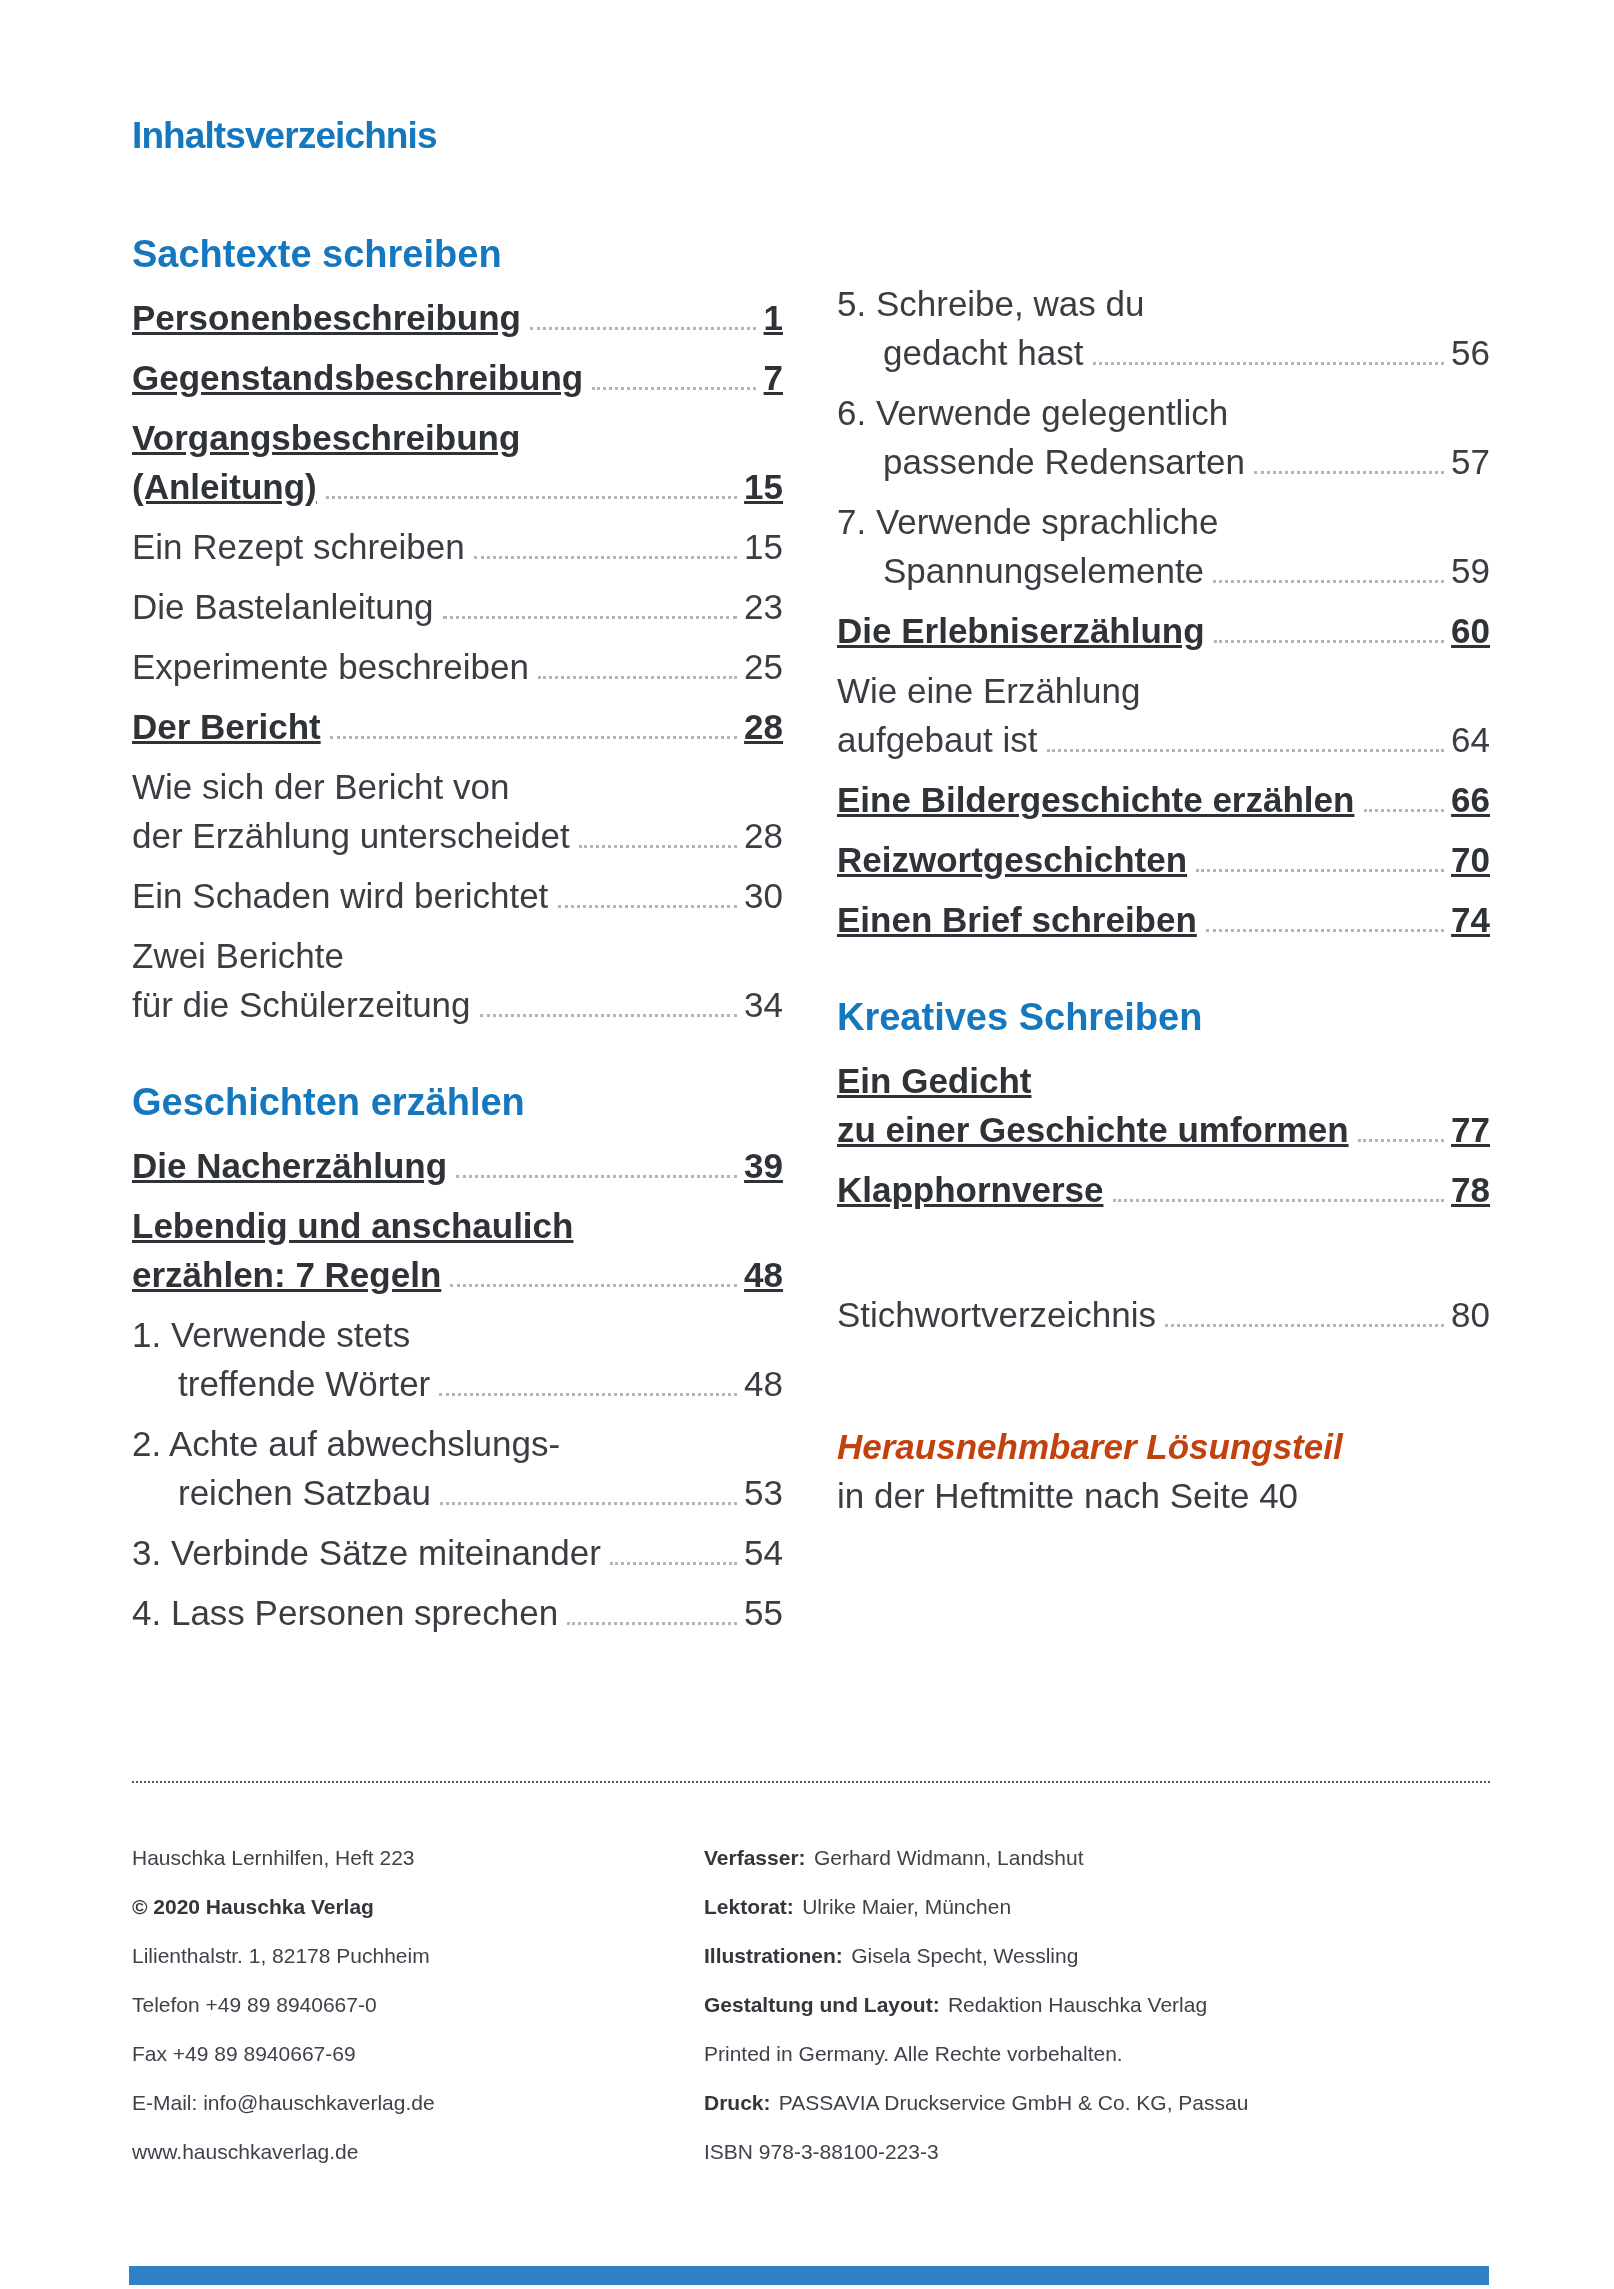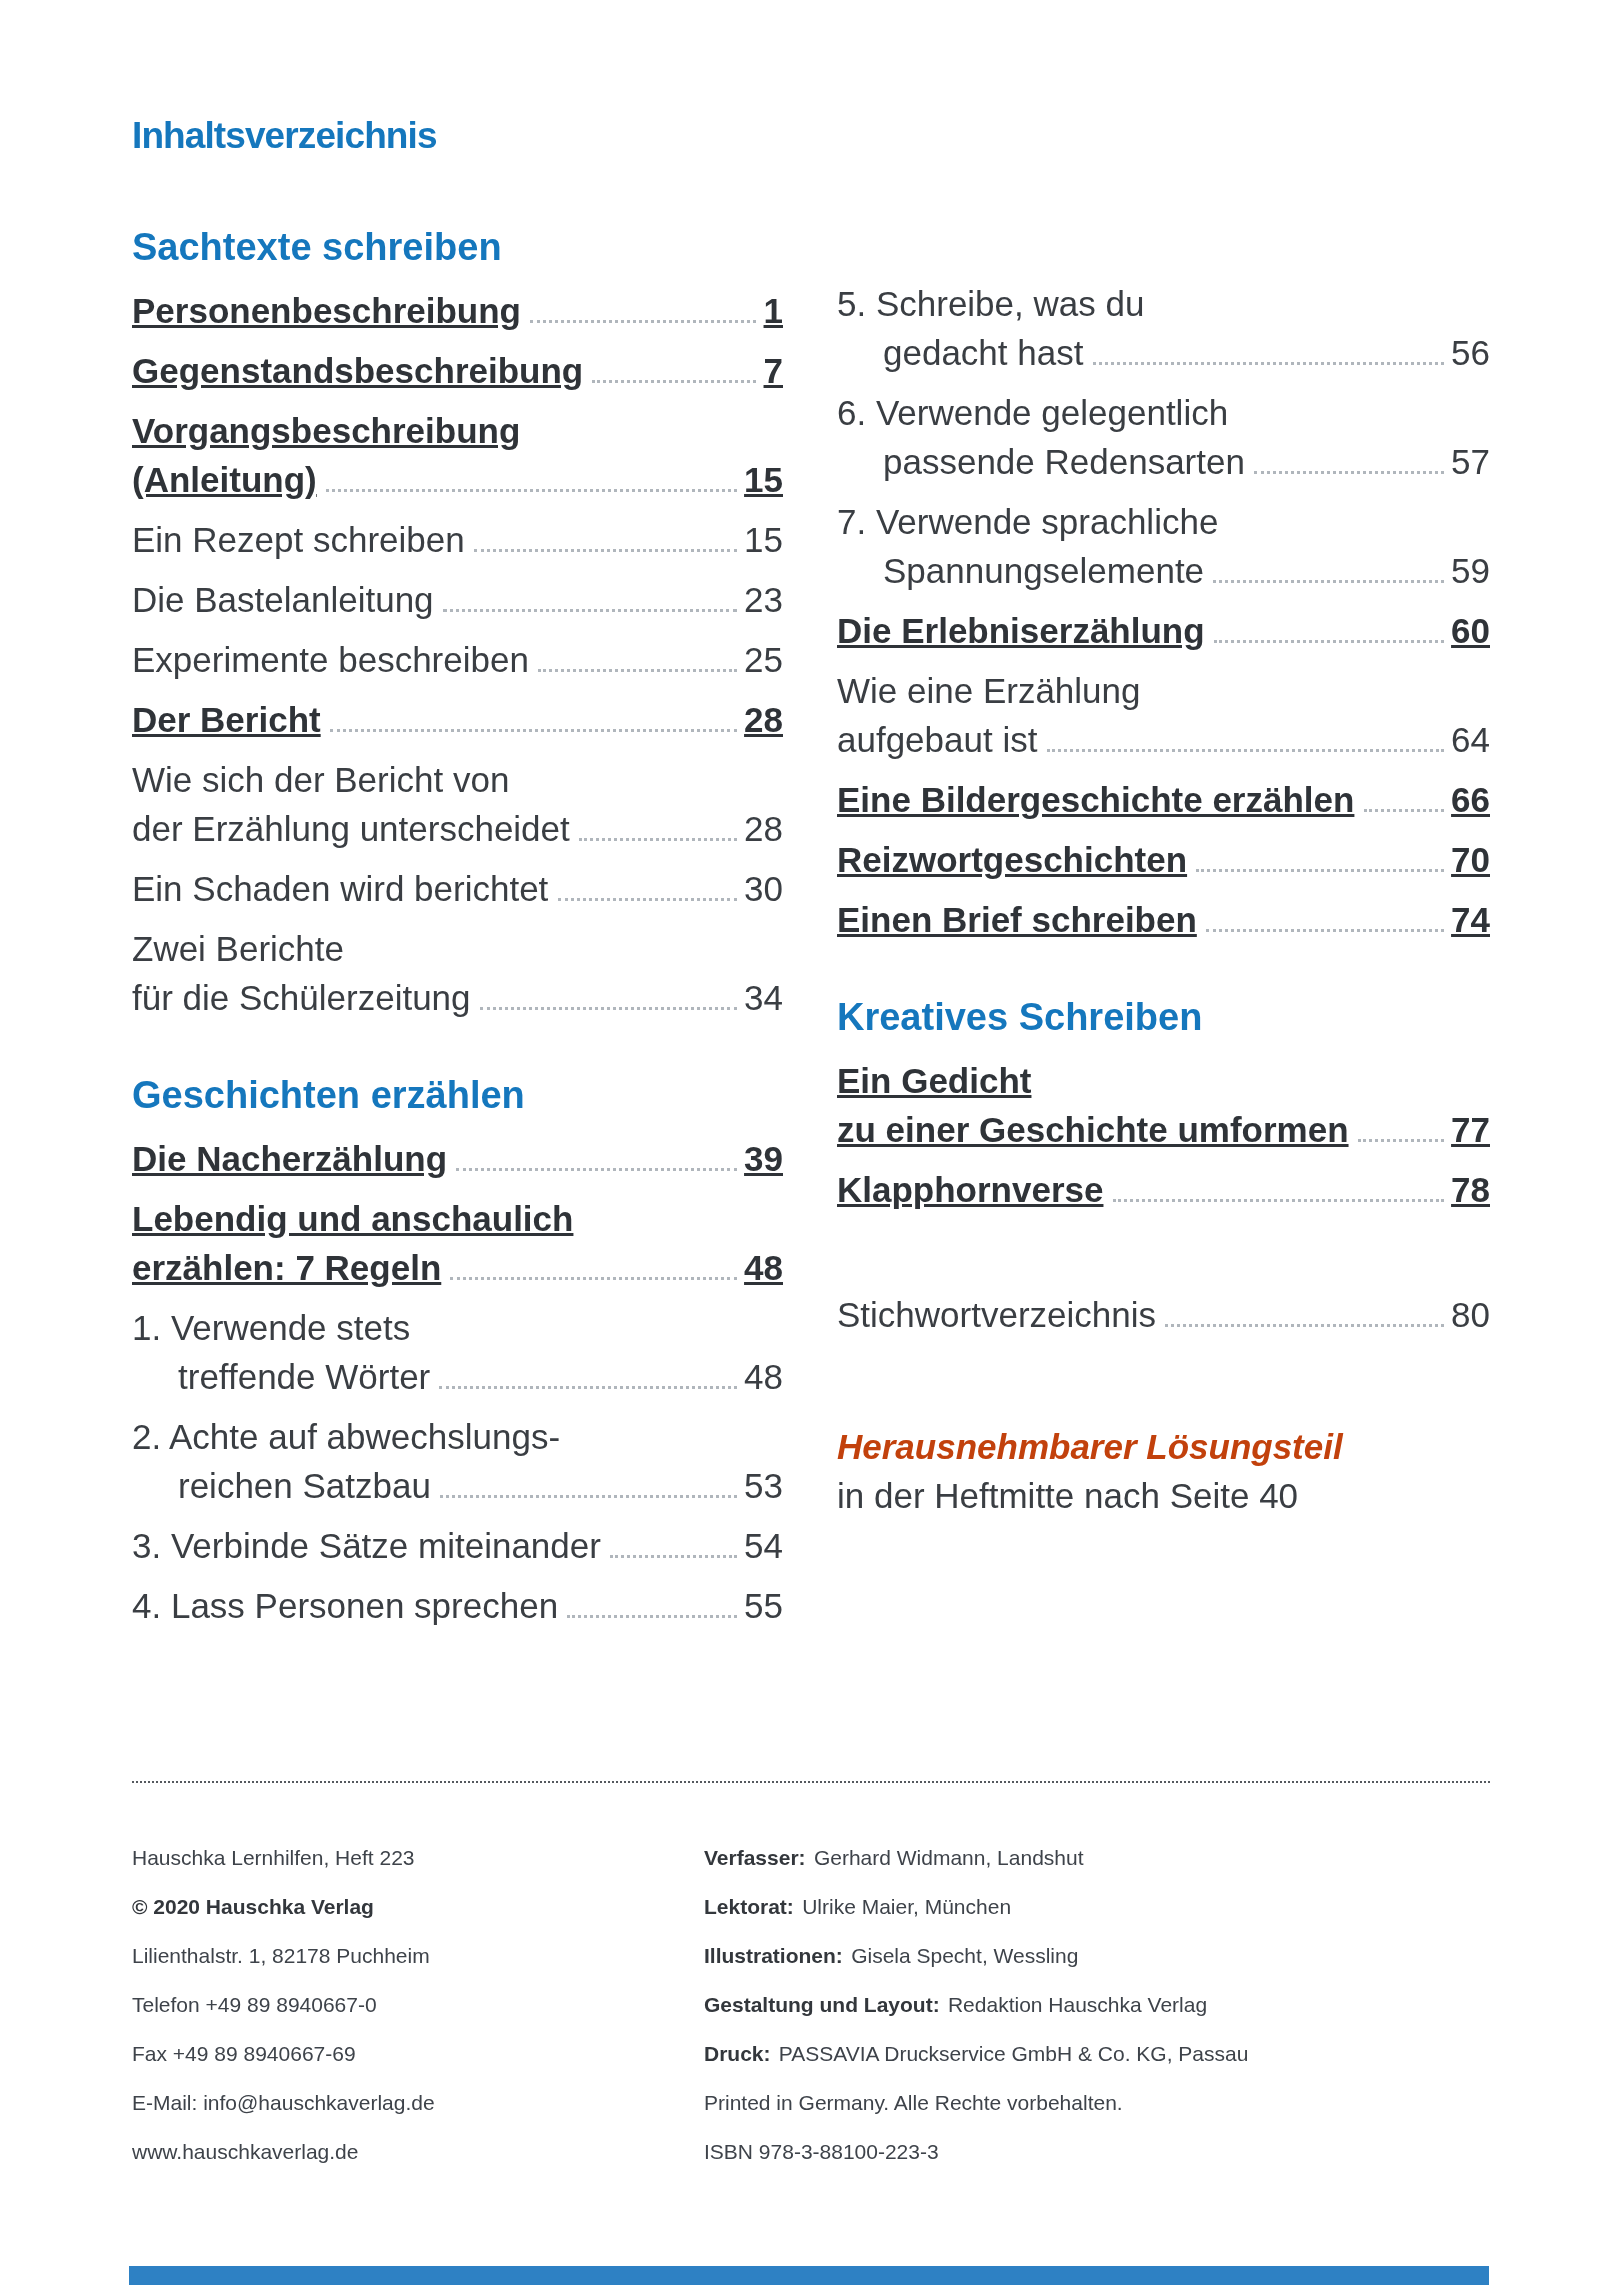--- a/index.html
+++ b/index.html
@@ -16,21 +16,21 @@
     margin: 0 0 42px 0; letter-spacing: -0.9px; line-height: 65px;
   }
   .cols { display: flex; align-items: flex-start; }
   .col-left  { width: 651px; margin-right: 54px; flex: none; }
   .col-right { width: 653px; flex: none; }
 
   .toc-heading {
     font-size: 38px; font-weight: bold; color: var(--accent, #1577bd);
     margin: 50px 0 14.8px 0; line-height: 47px;
   }
-  .toc-col .toc-heading:first-child { margin-top: 14px; }
+  .toc-col .toc-heading:first-child { margin-top: 21px; }
 
   .toc-entry { font-size: 35px; color: #3a3e43; margin-bottom: 11px; }
   .toc-entry.bold { font-weight: bold; color: #2f3338; text-decoration: underline; }
   .toc-line { display: flex; line-height: 49px; }
   .toc-line.boldline { font-weight: bold; color: #c2410c; font-style: italic; }
   .toc-entry.hang .toc-line.cont { padding-left: 46px; }
   .toc-text { white-space: nowrap; }
   .leader { flex: 1 1 auto; min-width: 22px; position: relative; }
   .leader::after {
     content: ""; position: absolute; left: 9.2px; right: 7.4px; bottom: 12px;
@@ -318,22 +318,22 @@
         <div class="footer-line"><span class="footer-text">Telefon +49 89 8940667-0</span></div>
         <div class="footer-line"><span class="footer-text">Fax +49 89 8940667-69</span></div>
         <div class="footer-line"><span class="footer-text">E-Mail: info@hauschkaverlag.de</span></div>
         <div class="footer-line"><span class="footer-text">www.hauschkaverlag.de</span></div>
       </div>
     <div class="footer-col right" id="footer-right">
         <div class="footer-line"><span class="footer-label">Verfasser:</span><span class="footer-text">Gerhard Widmann, Landshut</span></div>
         <div class="footer-line"><span class="footer-label">Lektorat:</span><span class="footer-text">Ulrike Maier, München</span></div>
         <div class="footer-line"><span class="footer-label">Illustrationen:</span><span class="footer-text">Gisela Specht, Wessling</span></div>
         <div class="footer-line"><span class="footer-label">Gestaltung und Layout:</span><span class="footer-text">Redaktion Hauschka Verlag</span></div>
+        <div class="footer-line"><span class="footer-text">Printed in Germany. Alle Rechte vorbehalten.</span></div>
         <div class="footer-line"><span class="footer-label">Druck:</span><span class="footer-text">PASSAVIA Druckservice GmbH &amp; Co. KG, Passau</span></div>
-        <div class="footer-line"><span class="footer-text">Printed in Germany. Alle Rechte vorbehalten.</span></div>
         <div class="footer-line"><span class="footer-text">ISBN 978-3-88100-223-3</span></div>
       </div>
   </div>
 
   <div class="bottom-bar"></div>
 
 </div>
 
 
 </body></html>

